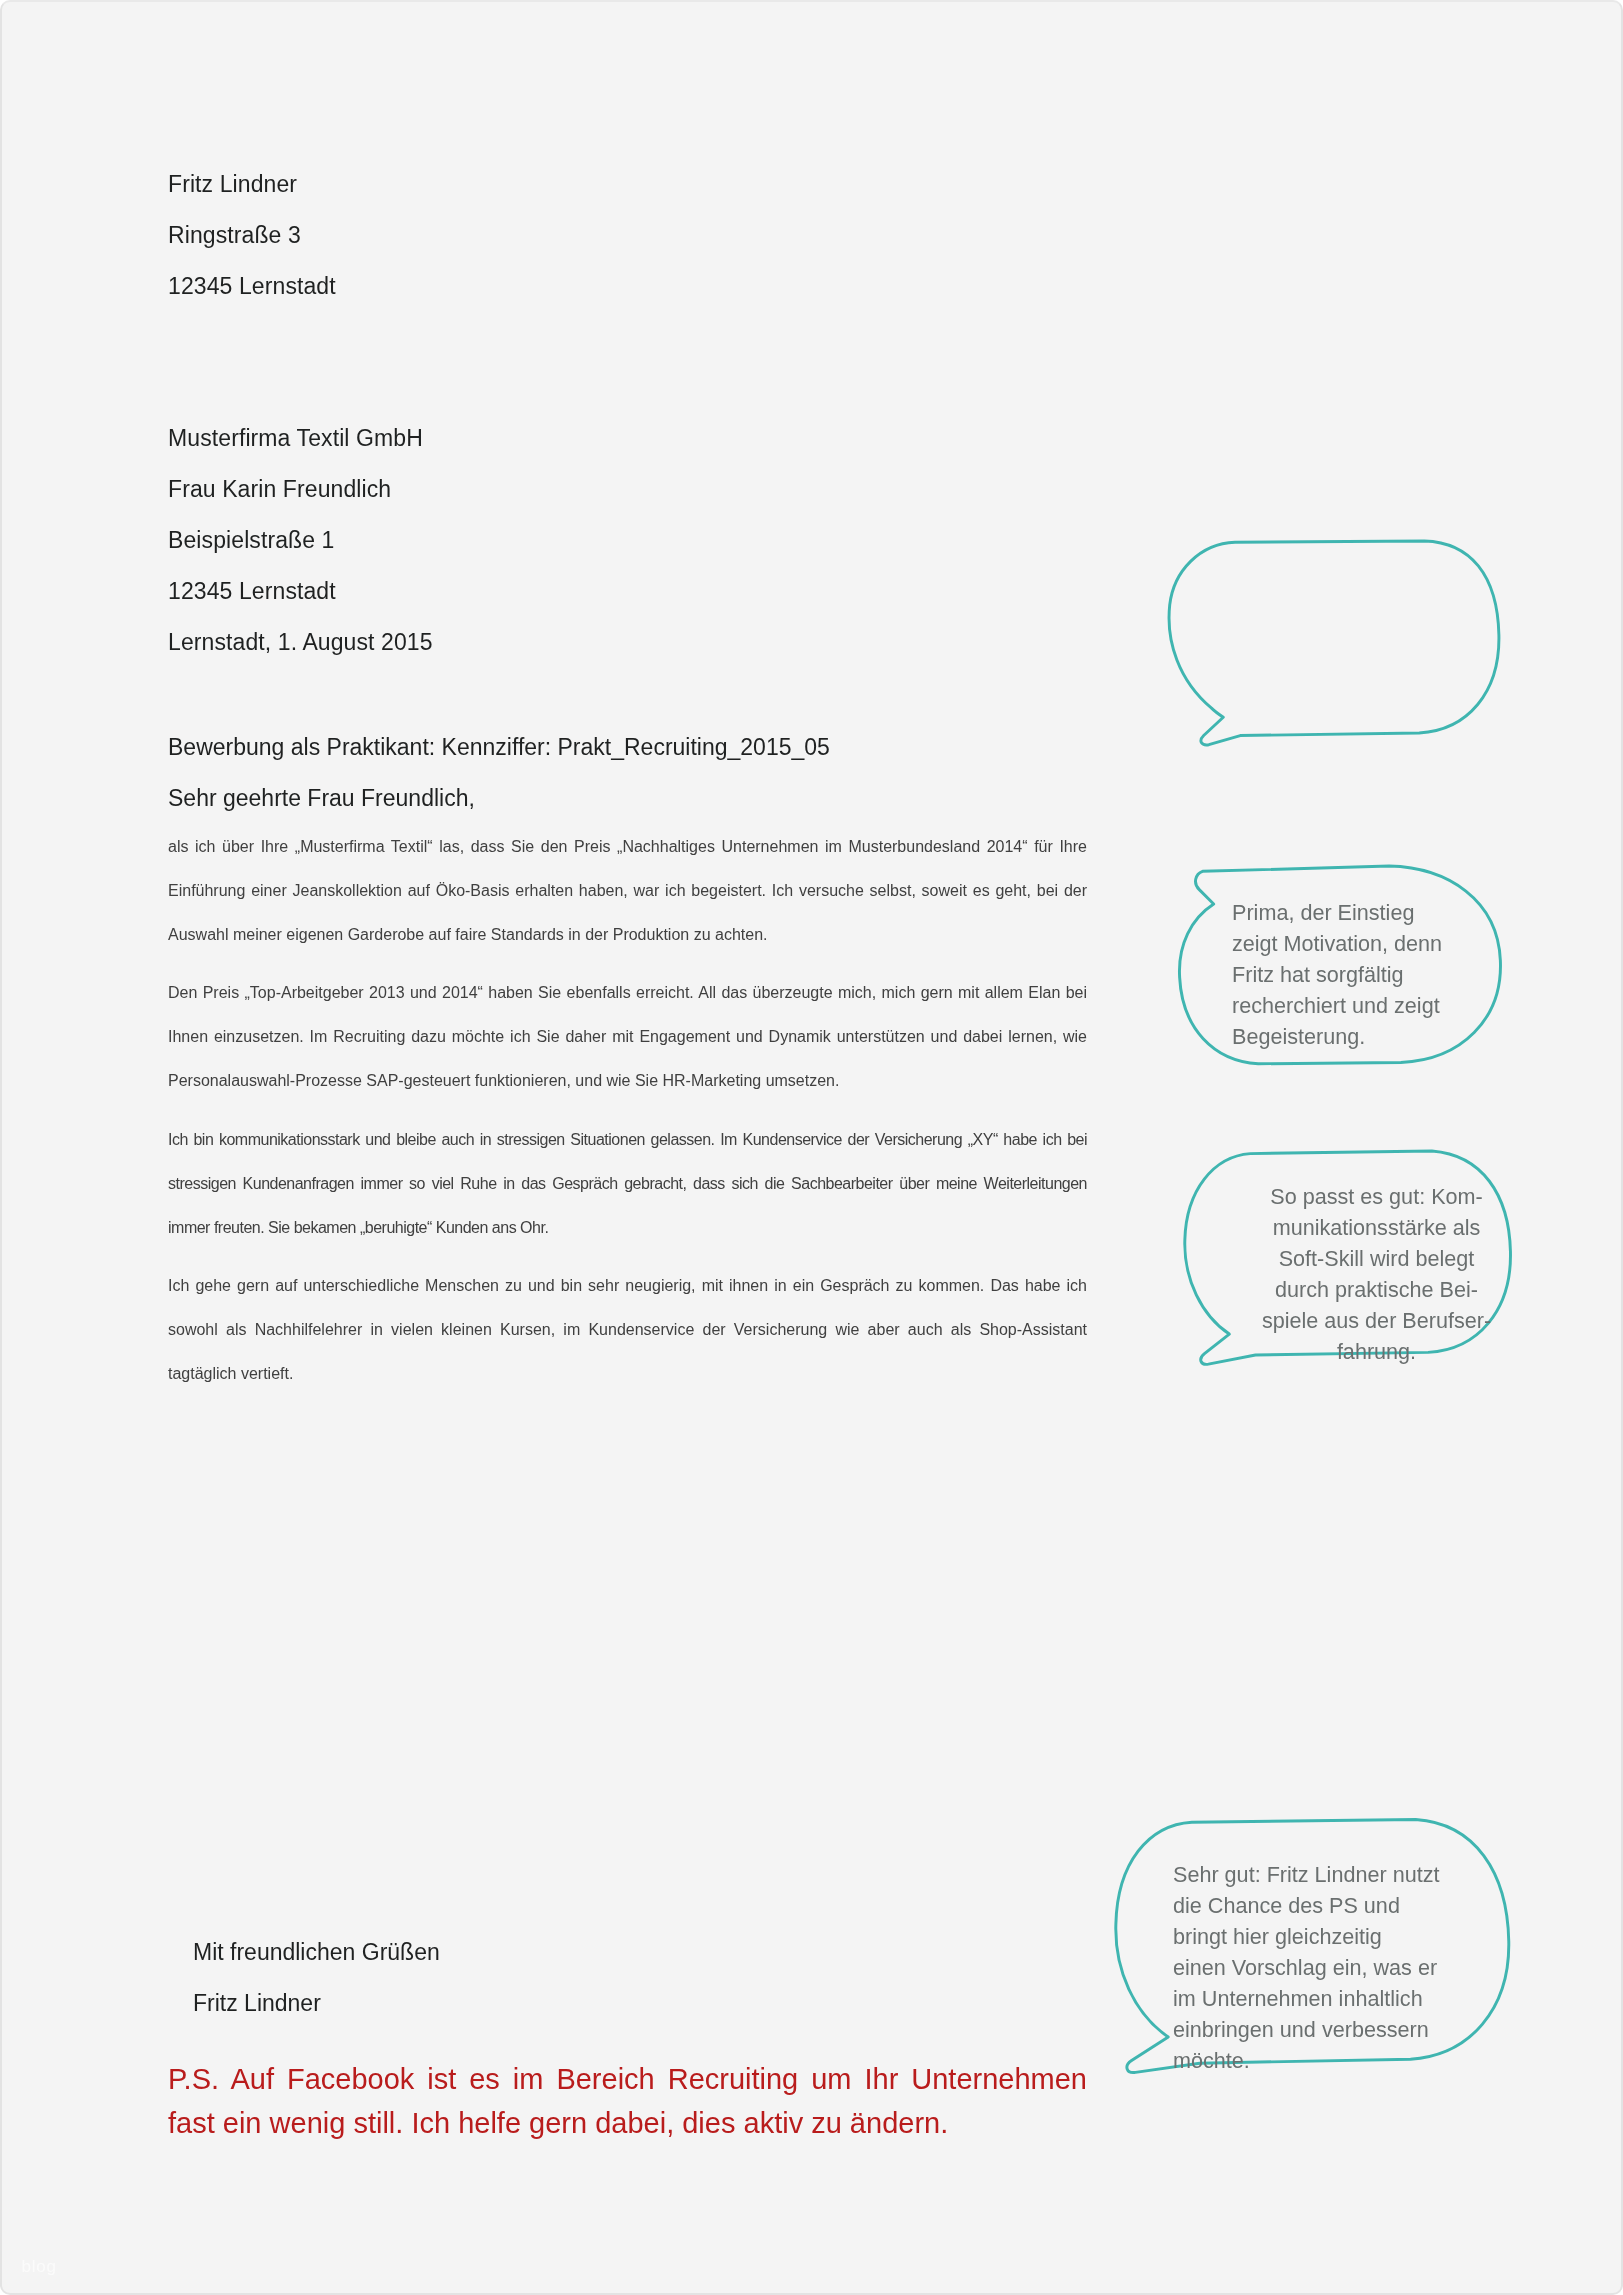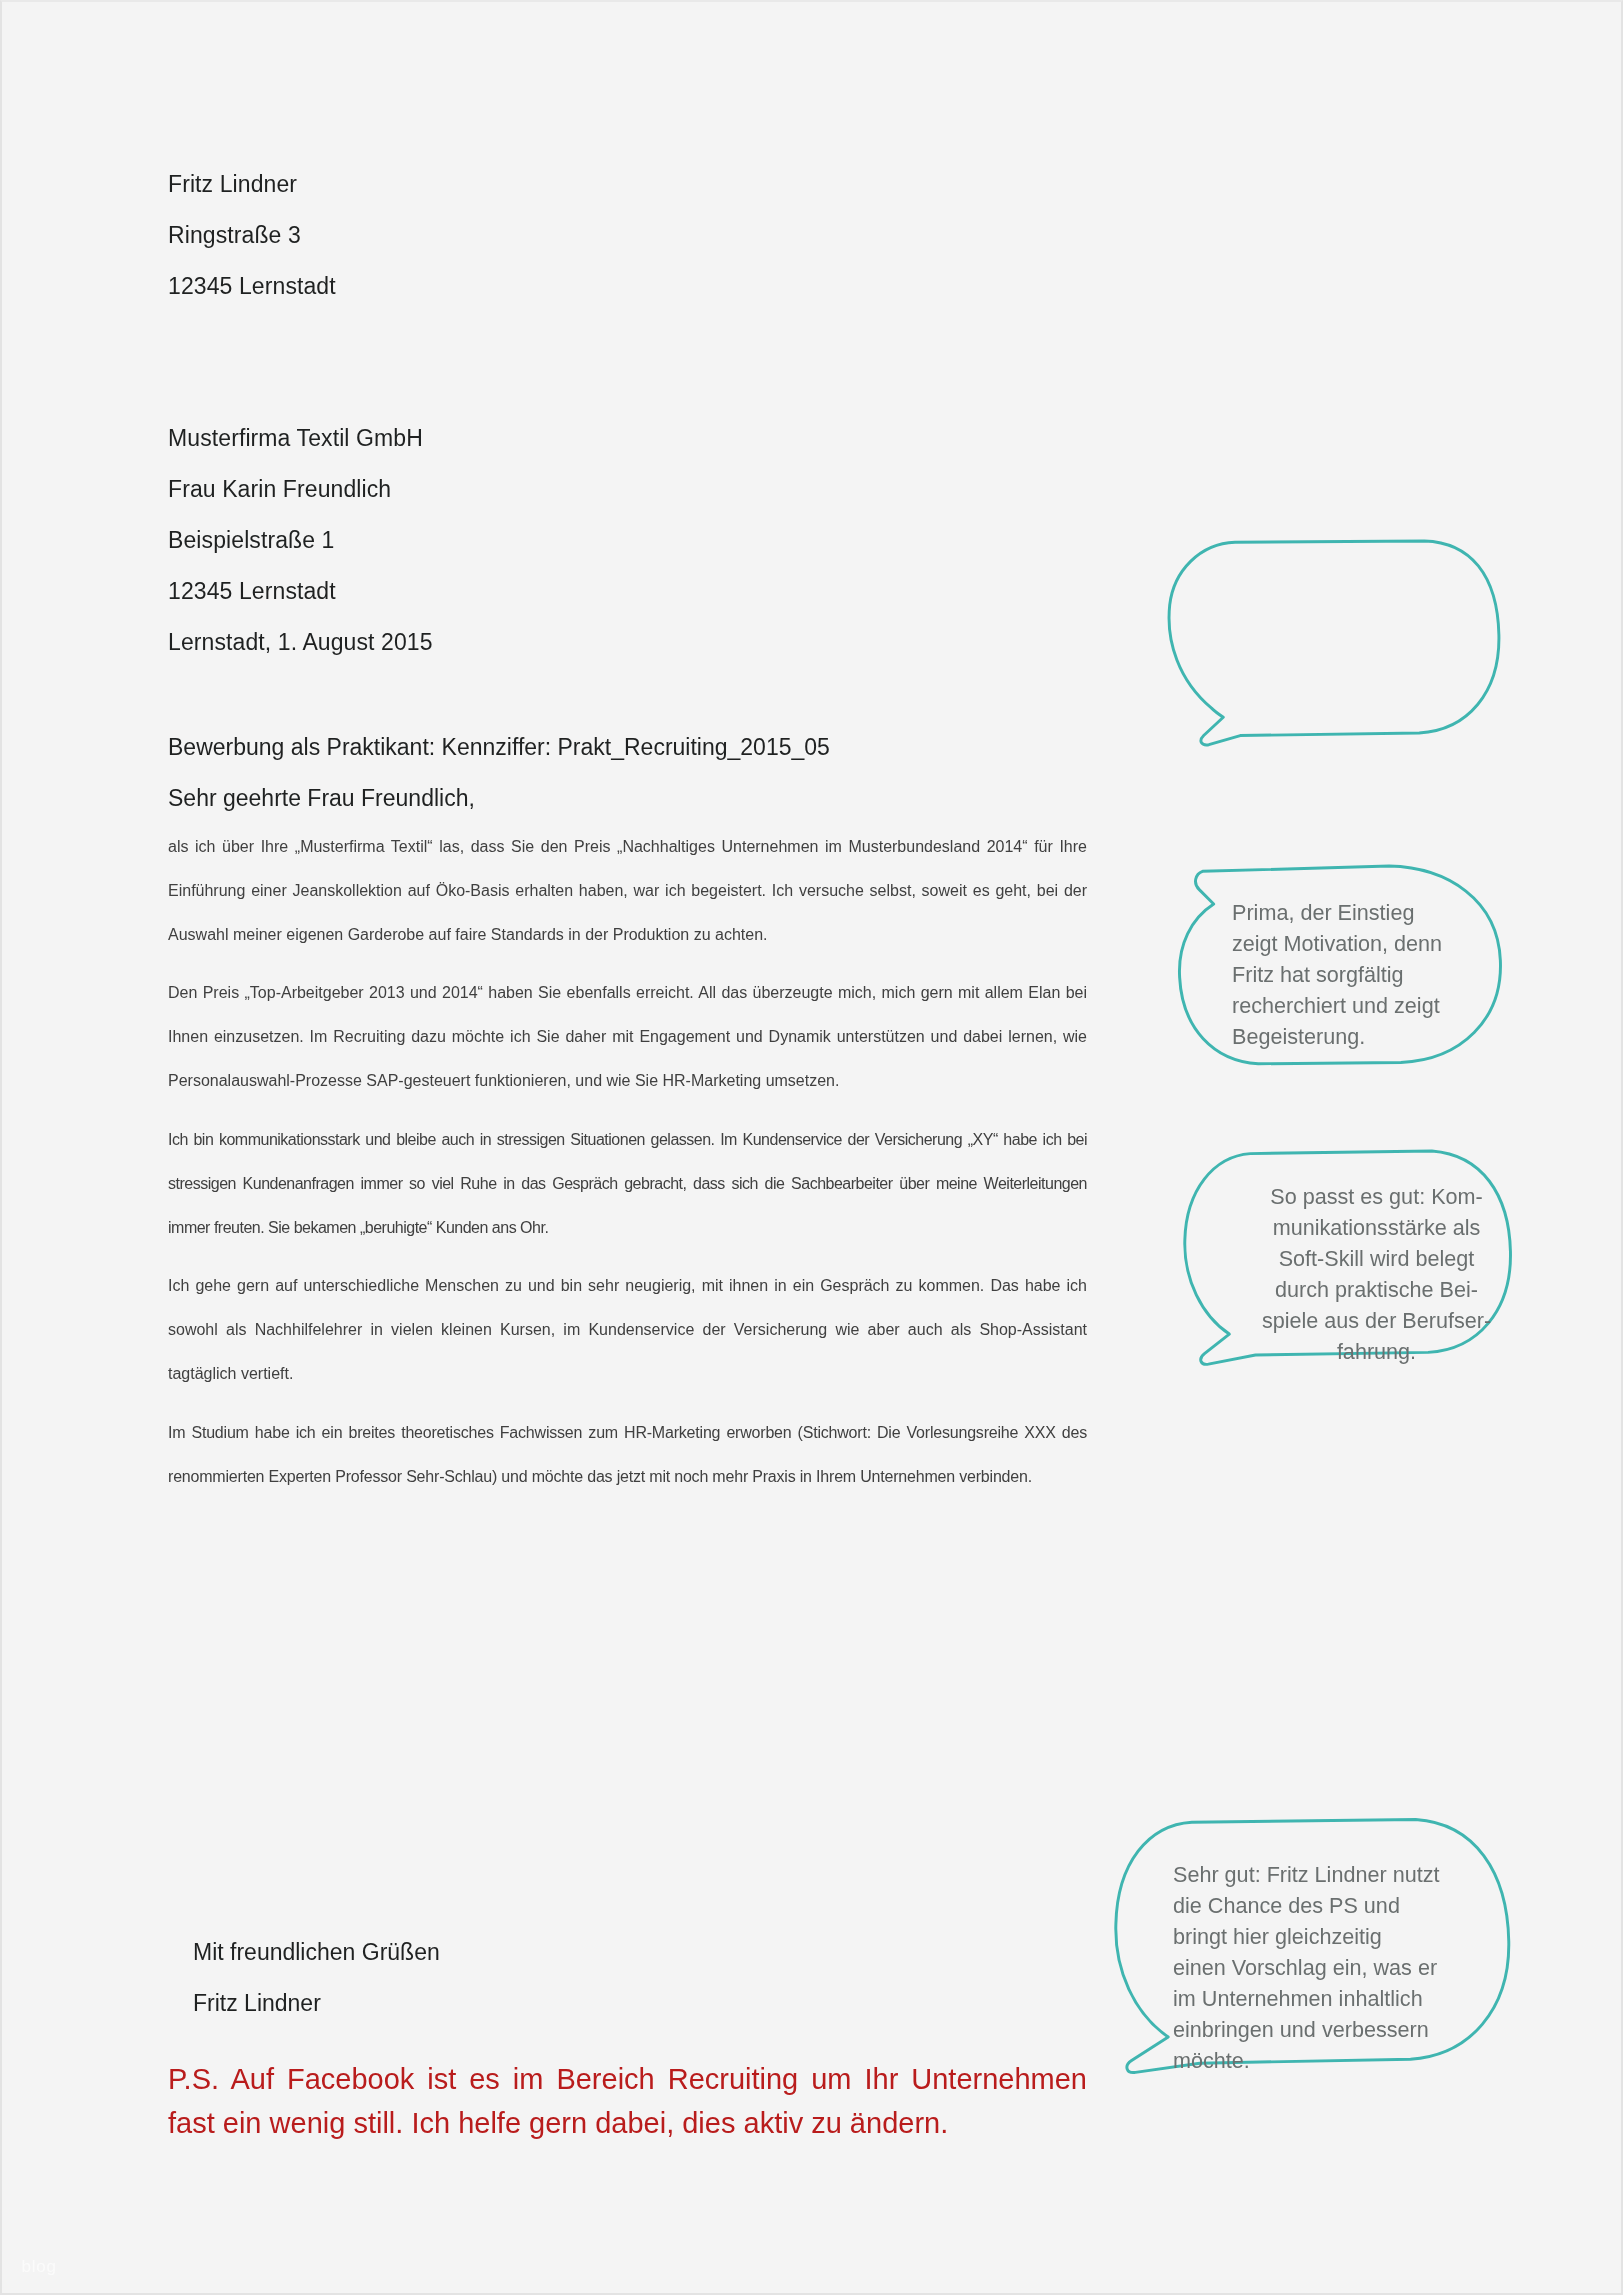--- a/index.html
+++ b/index.html
@@ -14,20 +14,21 @@
     position: relative;
     width: 1623px;
     height: 2295px;
     background: #f4f4f4;
     box-sizing: border-box;
     border-left: 2px solid #e3e3e3;
     border-right: 2px solid #e3e3e3;
     border-top: 2px solid #e9e9e9;
     border-bottom: 2px solid #e3e3e3;
     overflow: hidden;
+    border-radius: 10px;
   }
 
   
   .letter {
     position: absolute;
     left: 166px;
     top: 0;
     width: 919px;
   }
 
@@ -166,21 +167,20 @@
     </div>
 
     <div class="subject">Bewerbung als Praktikant: Kennziffer: Prakt_Recruiting_2015_05</div>
     <div class="salutation">Sehr geehrte Frau Freundlich,</div>
 
     <div class="body-text">
       <p class="para">als ich über Ihre „Musterfirma Textil“ las, dass Sie den Preis „Nachhaltiges Unternehmen im Musterbundesland 2014“ für Ihre Einführung einer Jeanskollektion auf Öko-Basis erhalten haben, war ich begeistert. Ich versuche selbst, soweit es geht, bei der Auswahl meiner eigenen Garderobe auf faire Standards in der Produktion zu achten.</p>
       <p class="para">Den Preis „Top-Arbeitgeber 2013 und 2014“ haben Sie ebenfalls erreicht. All das überzeugte mich, mich gern mit allem Elan bei Ihnen einzusetzen. Im Recruiting dazu möchte ich Sie daher mit Engagement und Dynamik unterstützen und dabei lernen, wie Personalauswahl-Prozesse SAP-gesteuert funktionieren, und wie Sie HR-Marketing umsetzen.</p>
       <p class="para tighter">Ich bin kommunikationsstark und bleibe auch in stressigen Situationen gelassen. Im Kundenservice der Versicherung „XY“ habe ich bei stressigen Kundenanfragen immer so viel Ruhe in das Gespräch gebracht, dass sich die Sachbearbeiter über meine Weiterleitungen immer freuten. Sie bekamen „beruhigte“ Kunden ans Ohr.</p>
       <p class="para">Ich gehe gern auf unterschiedliche Menschen zu und bin sehr neugierig, mit ihnen in ein Gespräch zu kommen. Das habe ich sowohl als Nachhilfelehrer in vielen kleinen Kursen, im Kundenservice der Versicherung wie aber auch als Shop-Assistant tagtäglich vertieft.</p>
-      <p class="para tight">Im Studium habe ich ein breites theoretisches Fachwissen zum HR-Marketing erworben (Stichwort: Die Vorlesungsreihe XXX des renommierten Experten Professor Sehr-Schlau) und möchte das jetzt mit noch mehr Praxis in Ihrem Unternehmen verbinden.</p>
     </div>
 
     <div class="closing">
       <div class="closing-line">Mit freundlichen Grüßen</div>
       <div class="closing-line">Fritz Lindner</div>
     </div>
 
     <div class="ps">P.S. Auf Facebook ist es im Bereich Recruiting um Ihr Unternehmen fast ein wenig still. Ich helfe gern dabei, dies aktiv zu ändern.</div>
   </div>
 

